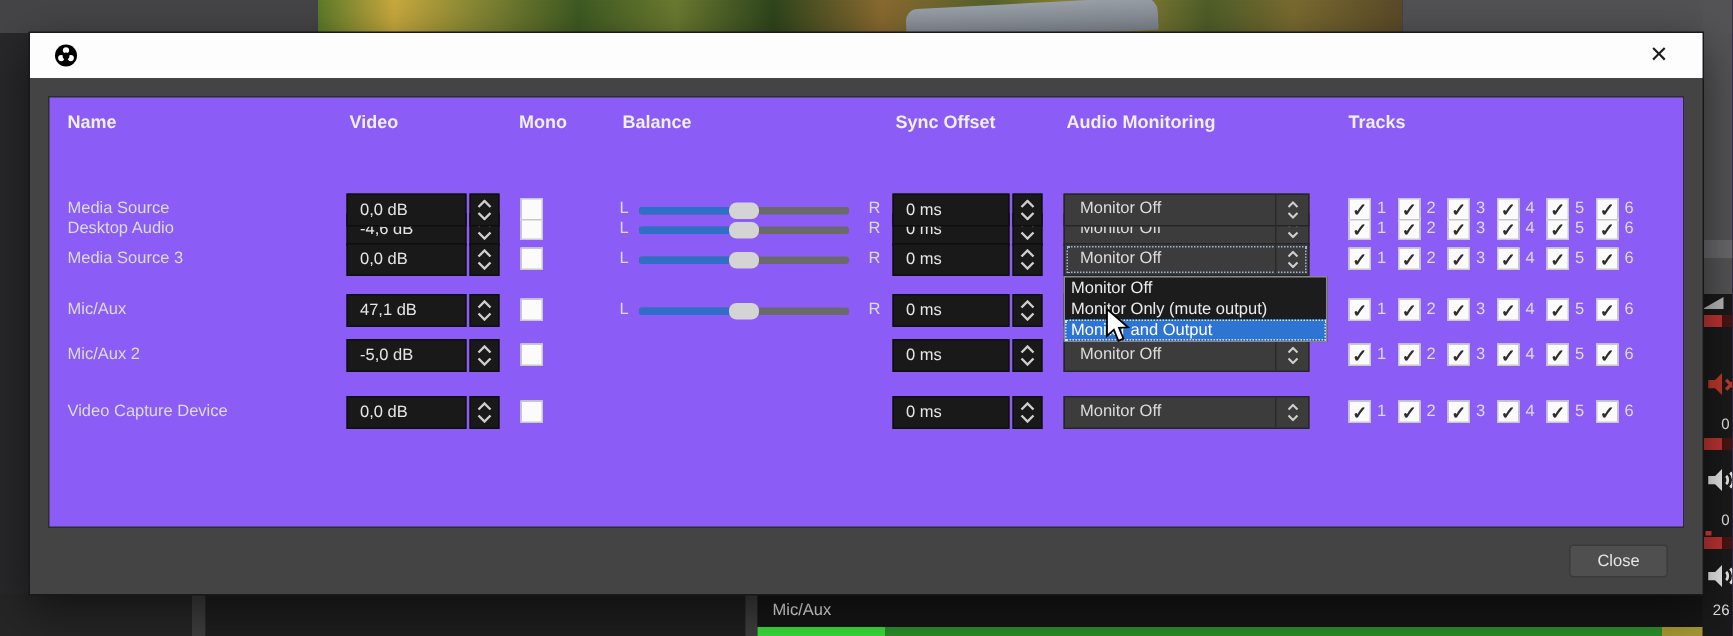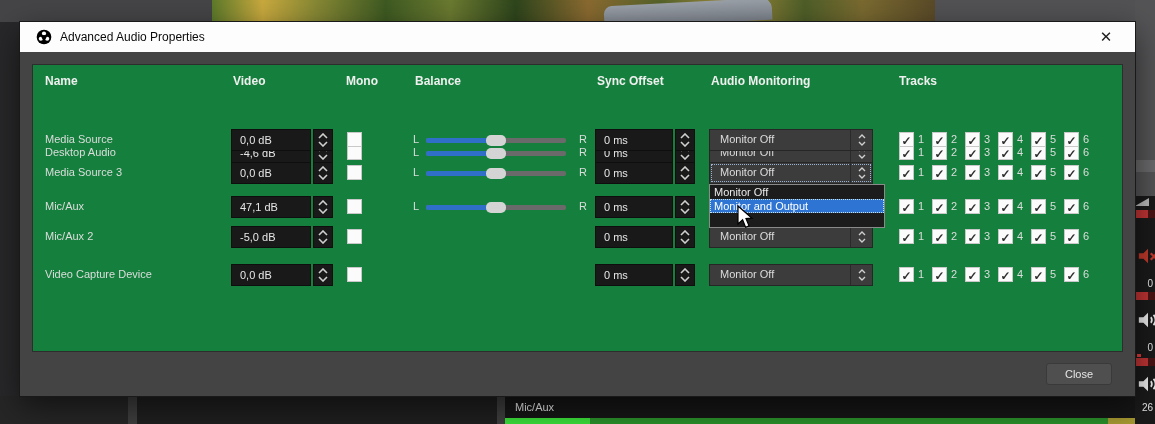--- a/index.html
+++ b/index.html
@@ -35,21 +35,21 @@
 
   
   .dialog{position:absolute;left:20px;top:22px;width:1115px;height:374px;background:#444444;
     box-shadow:0 0 0 1px #191919,0 10px 30px rgba(0,0,0,.55);z-index:2;}
   .titlebar{position:absolute;left:0;top:0;width:100%;height:30px;background:#fdfdfd;display:flex;align-items:center;}
   .titlebar .logo{width:16px;height:16px;margin-left:16px;}
   .titlebar .ttl{margin-left:8px;font-size:12px;color:#0a0a0a;}
   .titlebar .xbtn{position:absolute;right:18px;top:4px;width:22px;height:22px;text-align:center;
     font-size:15px;line-height:22px;color:#1c1c1c;cursor:default;}
 
-  .table{position:absolute;left:12px;top:42px;width:1091px;height:288px;border:1px solid #2d2d2d;background:#15803d;}
+  .table{position:absolute;left:12px;top:42px;width:1091px;height:288px;border:1px solid #2d2d2d;background:#8b5cf6;}
   .hdr{position:absolute;top:9px;font-size:12px;font-weight:bold;color:#efefef;}
 
   .arow{position:absolute;left:0;width:100%;height:22px;}
   .rname{position:absolute;left:12px;top:4px;font-size:11px;color:#dcdcdc;}
   .numbox{position:absolute;top:0;height:22px;background:#191919;border:1px solid #0e0e0e;
     color:#e6e6e6;font-size:11px;line-height:20px;padding-left:8px;}
   .vol{left:198px;width:80px;}
   .syn{left:562px;width:78px;}
   .spin{position:absolute;top:0;width:20px;height:22px;background:#191919;border:1px solid #0e0e0e;
     display:flex;flex-direction:column;align-items:center;justify-content:center;gap:2px;}
@@ -147,21 +147,20 @@
   <div class="dialog">
 
     <div class="titlebar">
       <svg class="logo" viewBox="0 0 24 24">
         <circle cx="12" cy="12" r="11" fill="#000"></circle>
         <circle cx="12" cy="6.8" r="3.1" fill="#fff"></circle>
         <circle cx="7.2" cy="14.6" r="3.1" fill="#fff"></circle>
         <circle cx="16.8" cy="14.6" r="3.1" fill="#fff"></circle>
         <circle cx="12" cy="12.4" r="3.4" fill="#000"></circle>
       </svg>
-      <span class="ttl">Advanced Audio Properties</span>
       <span class="xbtn">✕</span>
     </div>
 
     <div class="table">
 
       <div class="hdr" style="left:12px;">Name</div>
       <div class="hdr" style="left:200px;">Video</div>
       <div class="hdr" style="left:313px;text-align:center;">Mono</div>
       <div class="hdr" style="left:382px;">Balance</div>
       <div class="hdr" style="left:564px;">Sync Offset</div>
@@ -543,20 +542,21 @@
             <span class="tl">5</span>
           </span>
         <span class="trk" style="left:1031px;">
             <span class="cb" style="left:0;top:0;"><span class="chk">✓</span></span>
             <span class="tl">6</span>
           </span>
       </div>
 
       <div class="popup">
         <div class="popt">Monitor Off</div>
+        <div class="popt">Monitor Only (mute output)</div>
         <div class="popt sel">Monitor and Output</div>
       </div>
 
     </div>
 
     <div class="closebtn">Close</div>
   </div>
 
   <svg class="cursor" width="17" height="25" viewBox="0 0 17 25">
     <path d="M1 1 L1 19 L5.6 14.8 L8.6 22.2 L12 20.8 L9 13.6 L15 13.2 Z" fill="#ffffff" stroke="#000000" stroke-width="1.2"></path>

